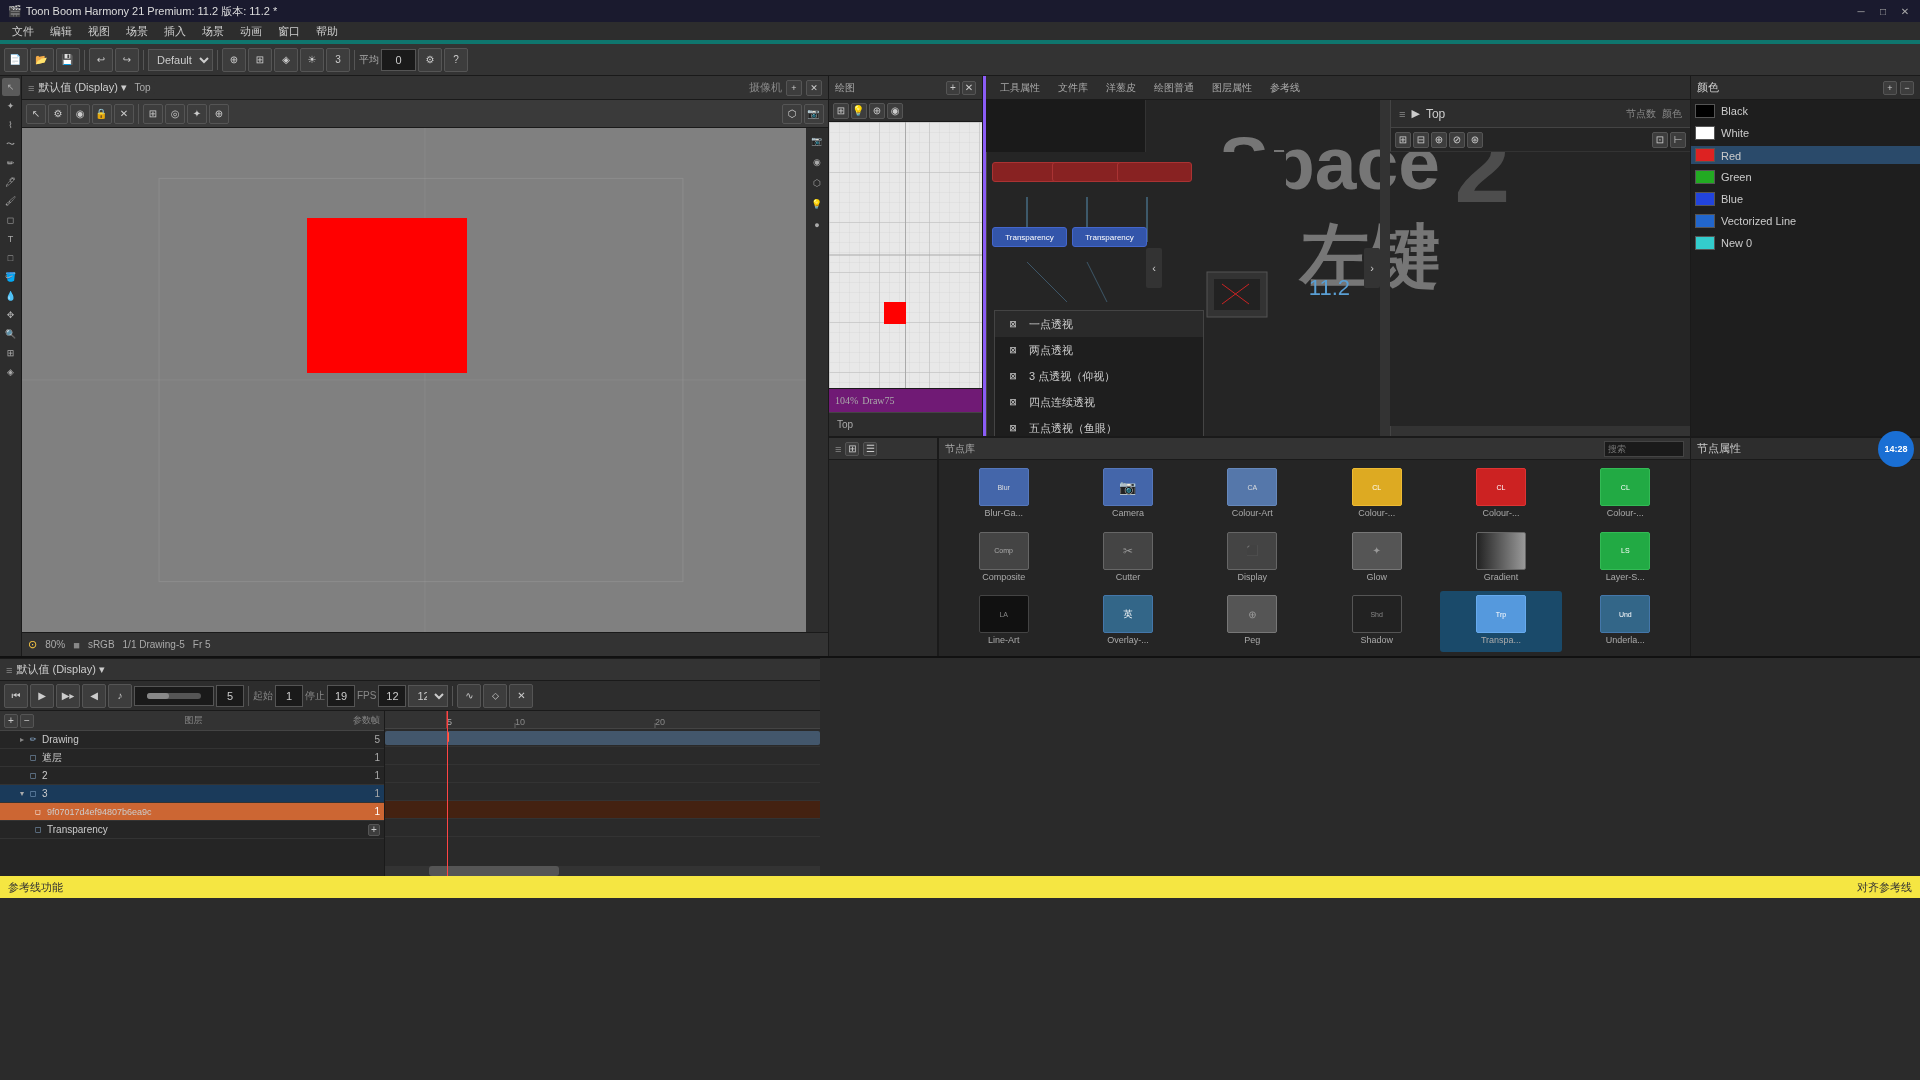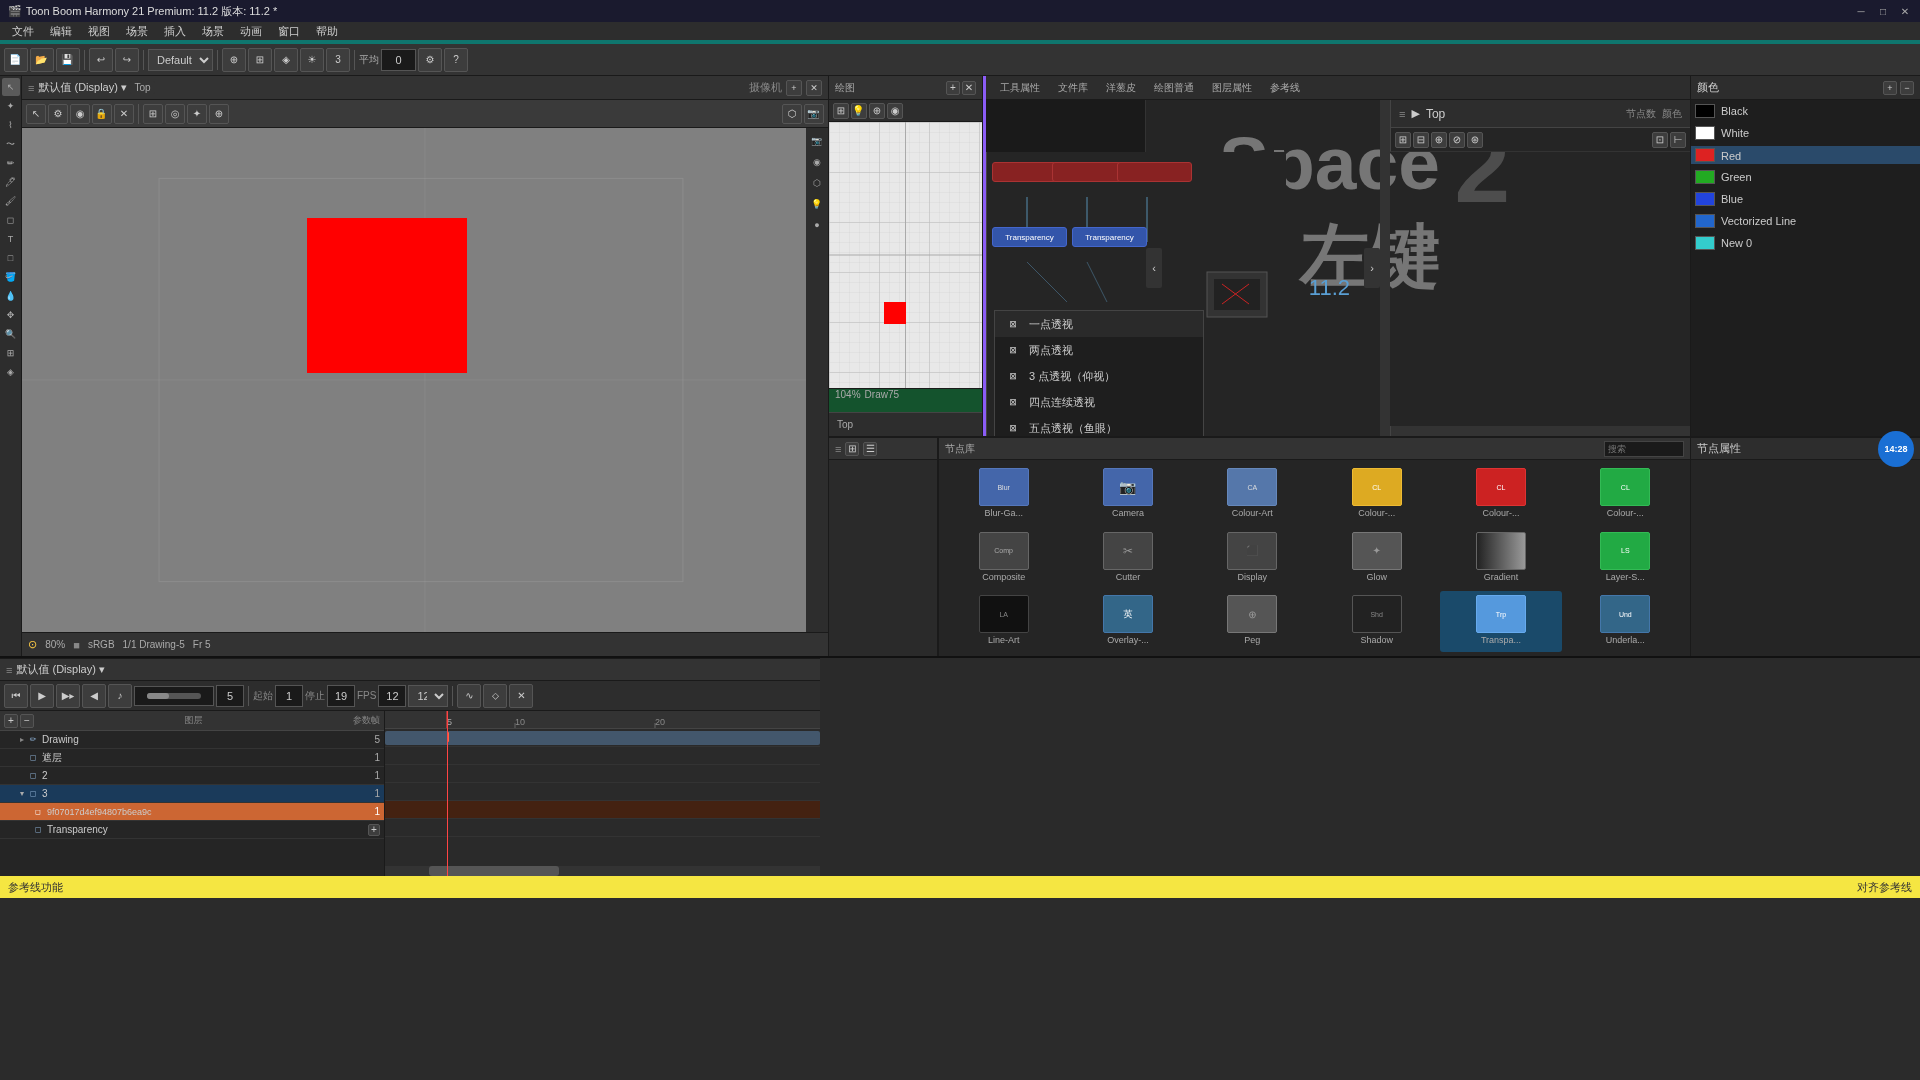--- a/index.html
+++ b/index.html
@@ -43,21 +43,21 @@
     #right-section { width: 1092px; display: flex; flex-direction: column; }
 
     
     #top-right { display: flex; height: 590px; }
 
     
     #graph-panel { width: 155px; background: #2d2d2d; border-left: 1px solid #1a1a1a; border-right: 1px solid #1a1a1a; display: flex; flex-direction: column; }
     #graph-header { height: 24px; background: #333; display: flex; align-items: center; justify-content: space-between; padding: 0 6px; border-bottom: 1px solid #1a1a1a; }
     #graph-canvas { flex: 1; background: #f0f0f0; position: relative; }
     .mini-red-square { width: 22px; height: 22px; background: #ff0000; position: absolute; left: 55px; top: 180px; }
-    #graph-footer { height: 24px; background: #14532d; display: flex; align-items: flex-start; padding: 0 6px; gap: 4px; border-top: 1px solid #1a1a1a; }
+    #graph-footer { height: 24px; background: #701a75; display: flex; align-items: center; padding: 0 6px; gap: 4px; border-top: 1px solid #1a1a1a; font-family: Liberation Serif, serif; }
 
     
     #node-editor { flex: 1; background: #0f766e; border-left: 3px solid #8b5cf6; display: flex; flex-direction: column; }
     #node-editor-header { height: 24px; background: #2d2d2d; display: flex; align-items: center; padding: 0 6px; gap: 4px; border-bottom: 1px solid #1a1a1a; flex-wrap: wrap; }
     .ne-tab { padding: 2px 8px; font-size: 10px; color: #aaa; cursor: pointer; }
     #node-editor-body { flex: 1; position: relative; overflow: hidden; }
     
     
     #persp-menu { position: absolute; left: 8px; top: 8px; background: #1a1a1a; border: 1px solid #444; z-index: 10; width: 180px; }
     .persp-item { padding: 5px 10px; cursor: pointer; display: flex; align-items: center; gap: 8px; font-size: 11px; color: #ccc; }

